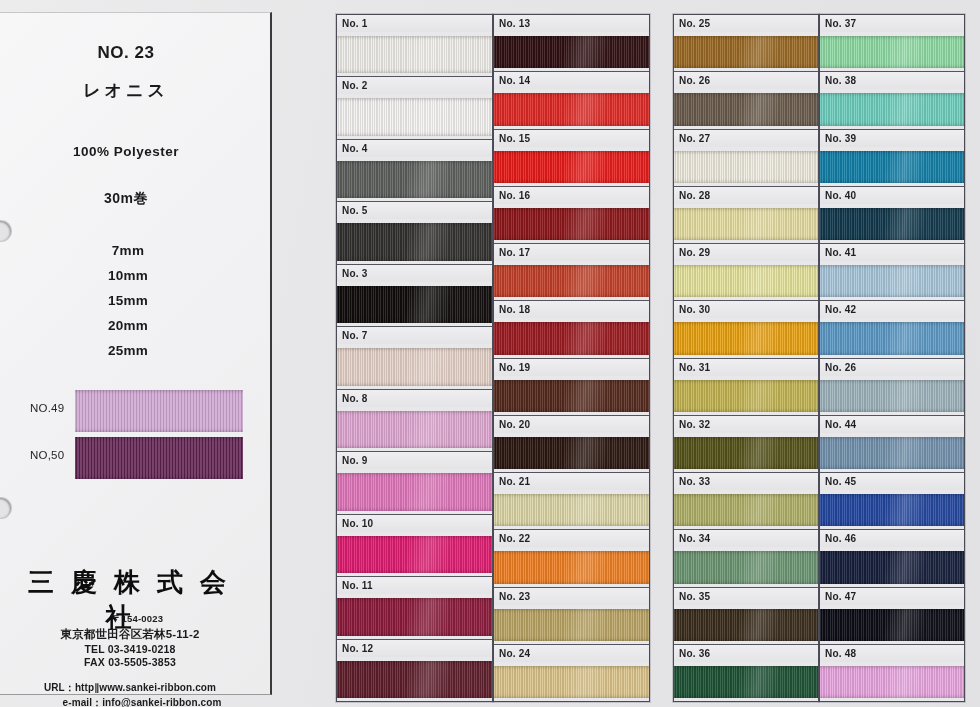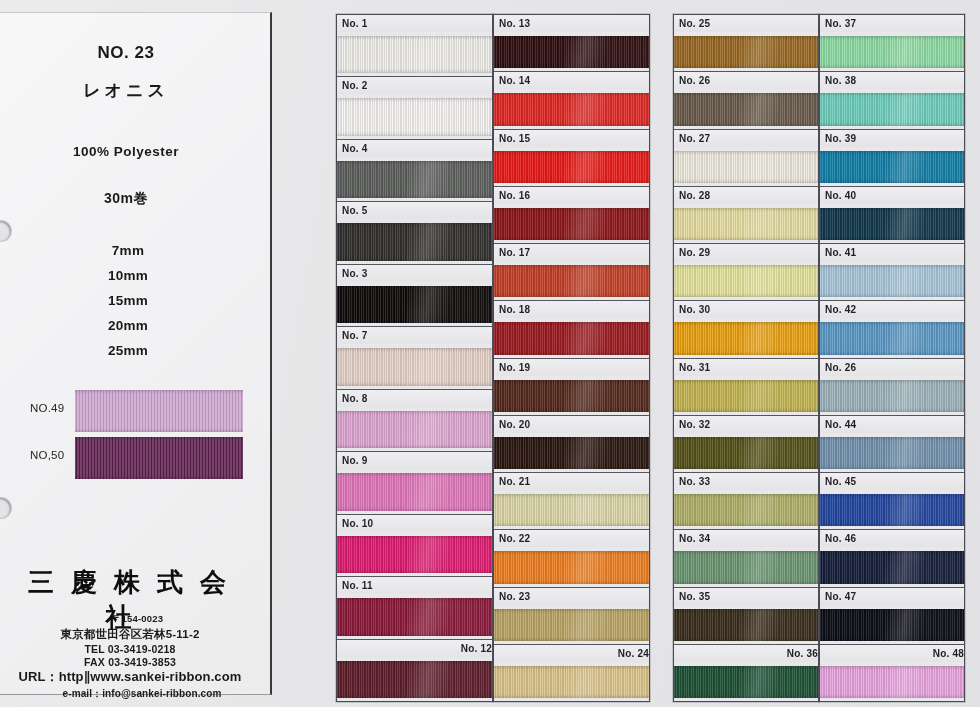--- a/index.html
+++ b/index.html
@@ -62,21 +62,21 @@
   #company{
     position:absolute;top:552px;left:0;right:16px;text-align:center;
     font-size:26px;font-weight:700;color:#0d0d0d;letter-spacing:17px;
     text-indent:17px;
     font-family:"DejaVu Sans",sans-serif;
   }
   #addr{position:absolute;top:600px;left:0;right:10px;text-align:center;color:#1b1b1b;}
   #addr .a1{font-size:9.5px;font-weight:700;letter-spacing:.2px;padding-left:15px;}
   #addr .a2{font-size:11.5px;font-weight:700;letter-spacing:.2px;margin-top:1px;}
   #addr .a3,#addr .a4{font-size:10.5px;font-weight:700;letter-spacing:.2px;margin-top:1px;}
-  #addr .a5{font-size:13px;font-weight:700;letter-spacing:.1px;margin-top:0;}
+  #addr .a5{font-size:10px;font-weight:700;letter-spacing:.1px;margin-top:13px;}
   #addr .a6{font-size:10px;font-weight:700;letter-spacing:.1px;margin-top:1px;padding-left:24px;}
 
   
   .col-group{
     position:absolute;top:14px;height:688px;display:flex;
     filter:saturate(1.0);
     padding-left:15px;
   }
   #group-a{left:321px;width:314px;}
   #group-b{left:658px;width:292px;}
@@ -89,21 +89,21 @@
     display:flex;flex-direction:column;
     box-shadow:0 0 0 1px rgba(90,90,110,.25);
   }
   .swatch-col + .swatch-col{border-left-width:1.5px;}
 
   .swatch-cell{
     flex:1 1 0;display:flex;flex-direction:column;
     border-bottom:1px solid #54545e;
     box-sizing:border-box;position:relative;overflow:hidden;
   }
-  .swatch-cell:last-child{border-bottom:none;text-align:right;}
+  .swatch-cell:last-child{border-bottom:none;}
   .swatch-label{
     height:17px;line-height:17px;
     background:linear-gradient(180deg,#efeff1,#e4e4e7);
     font-size:10px;font-weight:700;color:#1f1f24;
     padding-left:5px;letter-spacing:.2px;
     flex:0 0 17px;
   }
   .swatch-band{
     flex:1 1 auto;margin:4px 0 3px 0;
     position:relative;
@@ -156,21 +156,21 @@
       <div class="samp-label">NO,50</div>
       <div class="samp-chip" style="background-color: rgb(93, 31, 78); background-image: repeating-linear-gradient(90deg, rgba(255, 255, 255, 0.16) 0px, rgba(255, 255, 255, 0.16) 1px, rgba(0, 0, 0, 0.1) 1px, rgba(0, 0, 0, 0.1) 2.4px); box-shadow: rgba(0, 0, 0, 0.35) 0px 3px 4px -3px inset, rgba(0, 0, 0, 0.3) 0px -3px 4px -3px inset;"></div>
     </div>
 
     <div id="company">三慶株式会社</div>
 
     <div id="addr">
       <div class="a1">〒154-0023</div>
       <div class="a2">東京都世田谷区若林5-11-2</div>
       <div class="a3">TEL  03-3419-0218</div>
-      <div class="a4">FAX  03-3419-3853</div>
+      <div class="a4">FAX  03-5505-3853</div>
       <div class="a5">URL：http∥www.sankei-ribbon.com</div>
       <div class="a6">e-mail：info@sankei-ribbon.com</div>
     </div>
   </div>
 
   <div class="col-group" id="group-a">
       <div class="swatch-col">
         <div class="swatch-cell">
           <div class="swatch-label">No. 1</div>
           <div class="swatch-band" style="background-color: rgb(240, 238, 234);">

